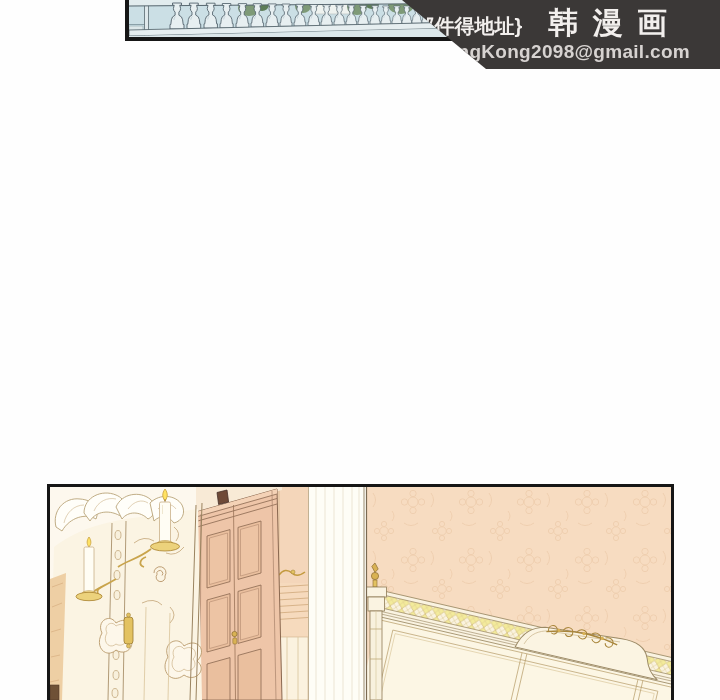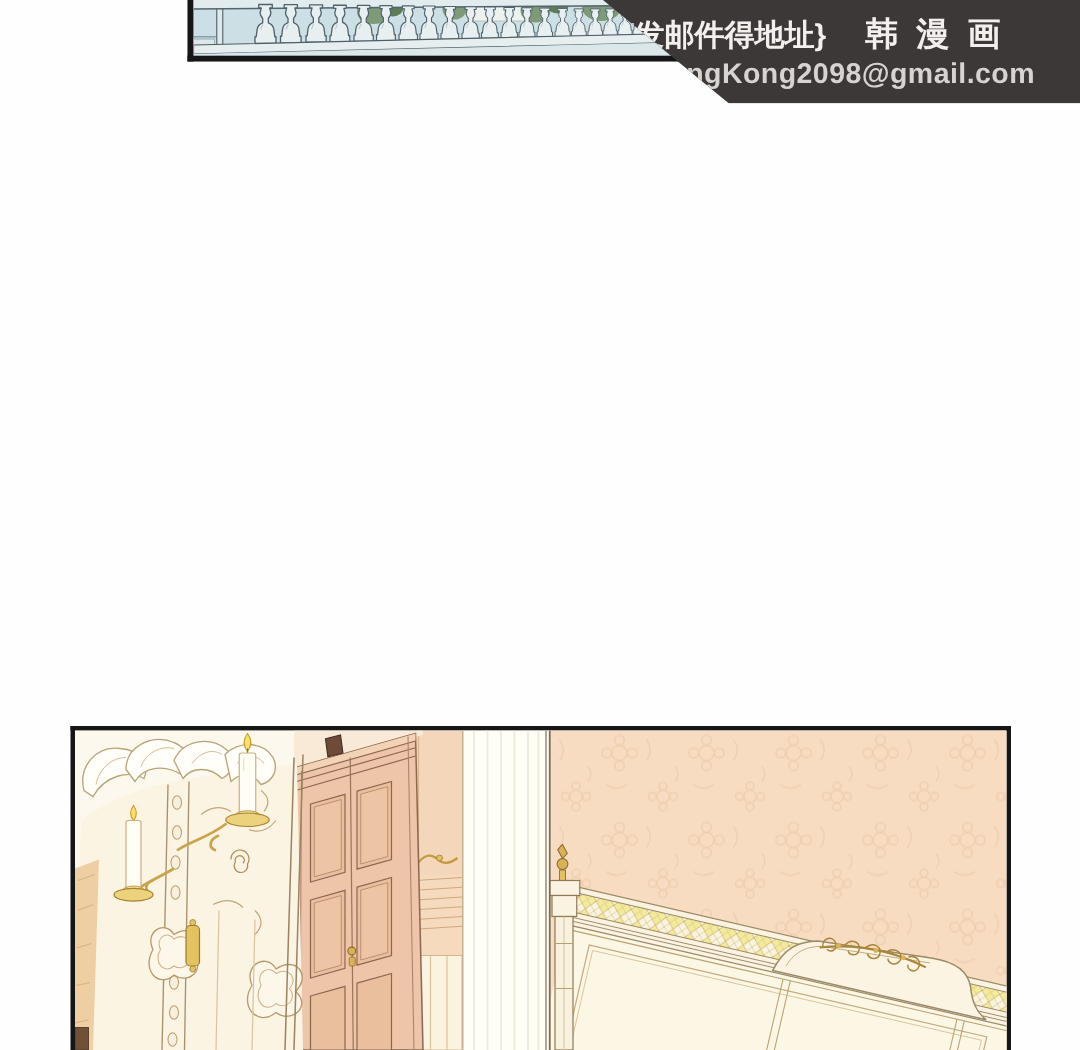--- a/index.html
+++ b/index.html
@@ -7,21 +7,21 @@
          font-family:"Liberation Sans", sans-serif;}
   
   #top-panel{position:absolute;left:125px;top:0;width:591px;height:37px;
              border-left:4px solid #161616;border-bottom:4px solid #161616;background:#cbdfe5;}
   #top-panel svg{display:block;}
   
   #banner{position:absolute;left:0;top:0;width:720px;height:69px;background:#3b3837;
           clip-path:polygon(402px 0, 720px 0, 720px 69px, 486px 69px);z-index:10;color:#f2efed;}
   #banner .line1{margin-top:11px;padding-right:50px;text-align:right;font-weight:bold;
                  font-size:20px;line-height:24px;white-space:nowrap;}
-  #banner .brand{font-size:22px;letter-spacing:3px;margin-left:26px;font-weight:bold;}
+  #banner .brand{font-size:30px;letter-spacing:3px;margin-left:26px;font-weight:bold;}
   #banner .line2{margin-top:3px;padding-right:30px;text-align:right;font-weight:bold;
                  font-size:19px;line-height:22px;color:#d7d3d1;letter-spacing:0.3px;}
   
   #bottom-panel{position:absolute;left:47px;top:484px;width:627px;height:216px;
                 border:3px solid #161616;border-bottom:none;box-sizing:border-box;background:#fdf8ee;}
   #bottom-panel svg{display:block;}
 </style>
 </head>
 <body>
 

